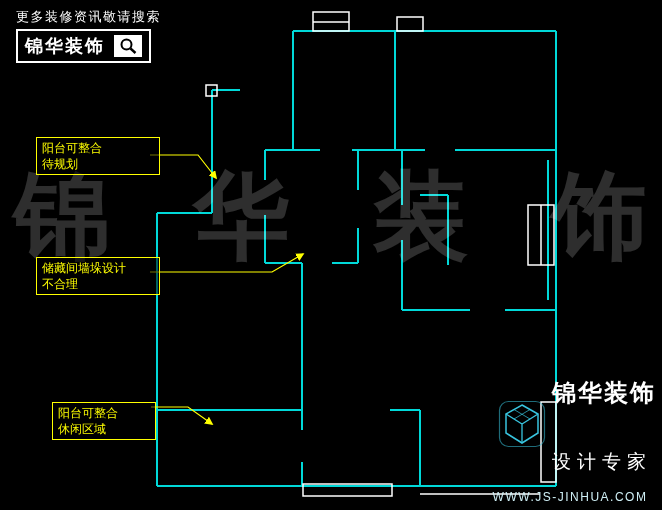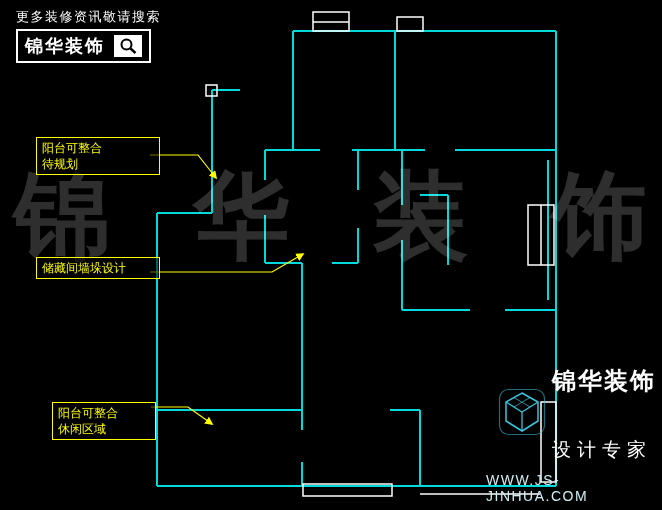--- a/index.html
+++ b/index.html
@@ -27,22 +27,22 @@
   .callout.c2{left:36px;top:257px;width:112px;}
   .callout.c3{left:52px;top:391px;width:92px;margin-top:11px;}
   
   .footer-logo{position:absolute;right:6px;bottom:6px;z-index:3;width:170px;}
   .footer-row{display:flex;align-items:center;gap:6px;justify-content:flex-end;}
   .footer-texts{display:flex;flex-direction:column;align-items:flex-start;}
   .footer-brand{color:#fff;font-size:24px;font-weight:bold;letter-spacing:2px;
             font-family:"DejaVu Serif","Liberation Serif",serif;line-height:1.1;}
   .footer-sub{color:#fff;font-size:19px;letter-spacing:6px;
             font-family:"DejaVu Serif","Liberation Serif",serif;line-height:1.2;margin-top:44px;}
-  .footer-url{color:#cfeff5;font-size:14px;letter-spacing:1.5px;text-align:left;
-            margin-top:11px;padding-right:2px;}
+  .footer-url{color:#cfeff5;font-size:12px;letter-spacing:1.5px;text-align:center;
+            margin-top:17px;padding-right:2px;}
 </style>
 </head>
 <body>
 
 <div class="stage">
 
   <svg class="plan-svg" width="662" height="510" viewBox="0 0 662 510">
     <defs>
       <marker id="arw" viewBox="0 0 10 10" refX="8" refY="5" markerWidth="7" markerHeight="7" orient="auto">
         <path d="M0 0 L10 5 L0 10 z" fill="#ffff00"></path>
@@ -118,20 +118,21 @@
       </svg>
     </span>
   </div>
 
   <div class="callout c1">
     <div>阳台可整合</div>
     <div>待规划</div>
   </div>
   <div class="callout c2">
     <div>储藏间墙垛设计</div>
+    <div>不合理</div>
   </div>
   <div class="callout c3">
     <div>阳台可整合</div>
     <div>休闲区域</div>
   </div>
 
   <div class="footer-logo">
     <div class="footer-row">
       <span>
         <svg width="48" height="48" viewBox="0 0 48 48">

